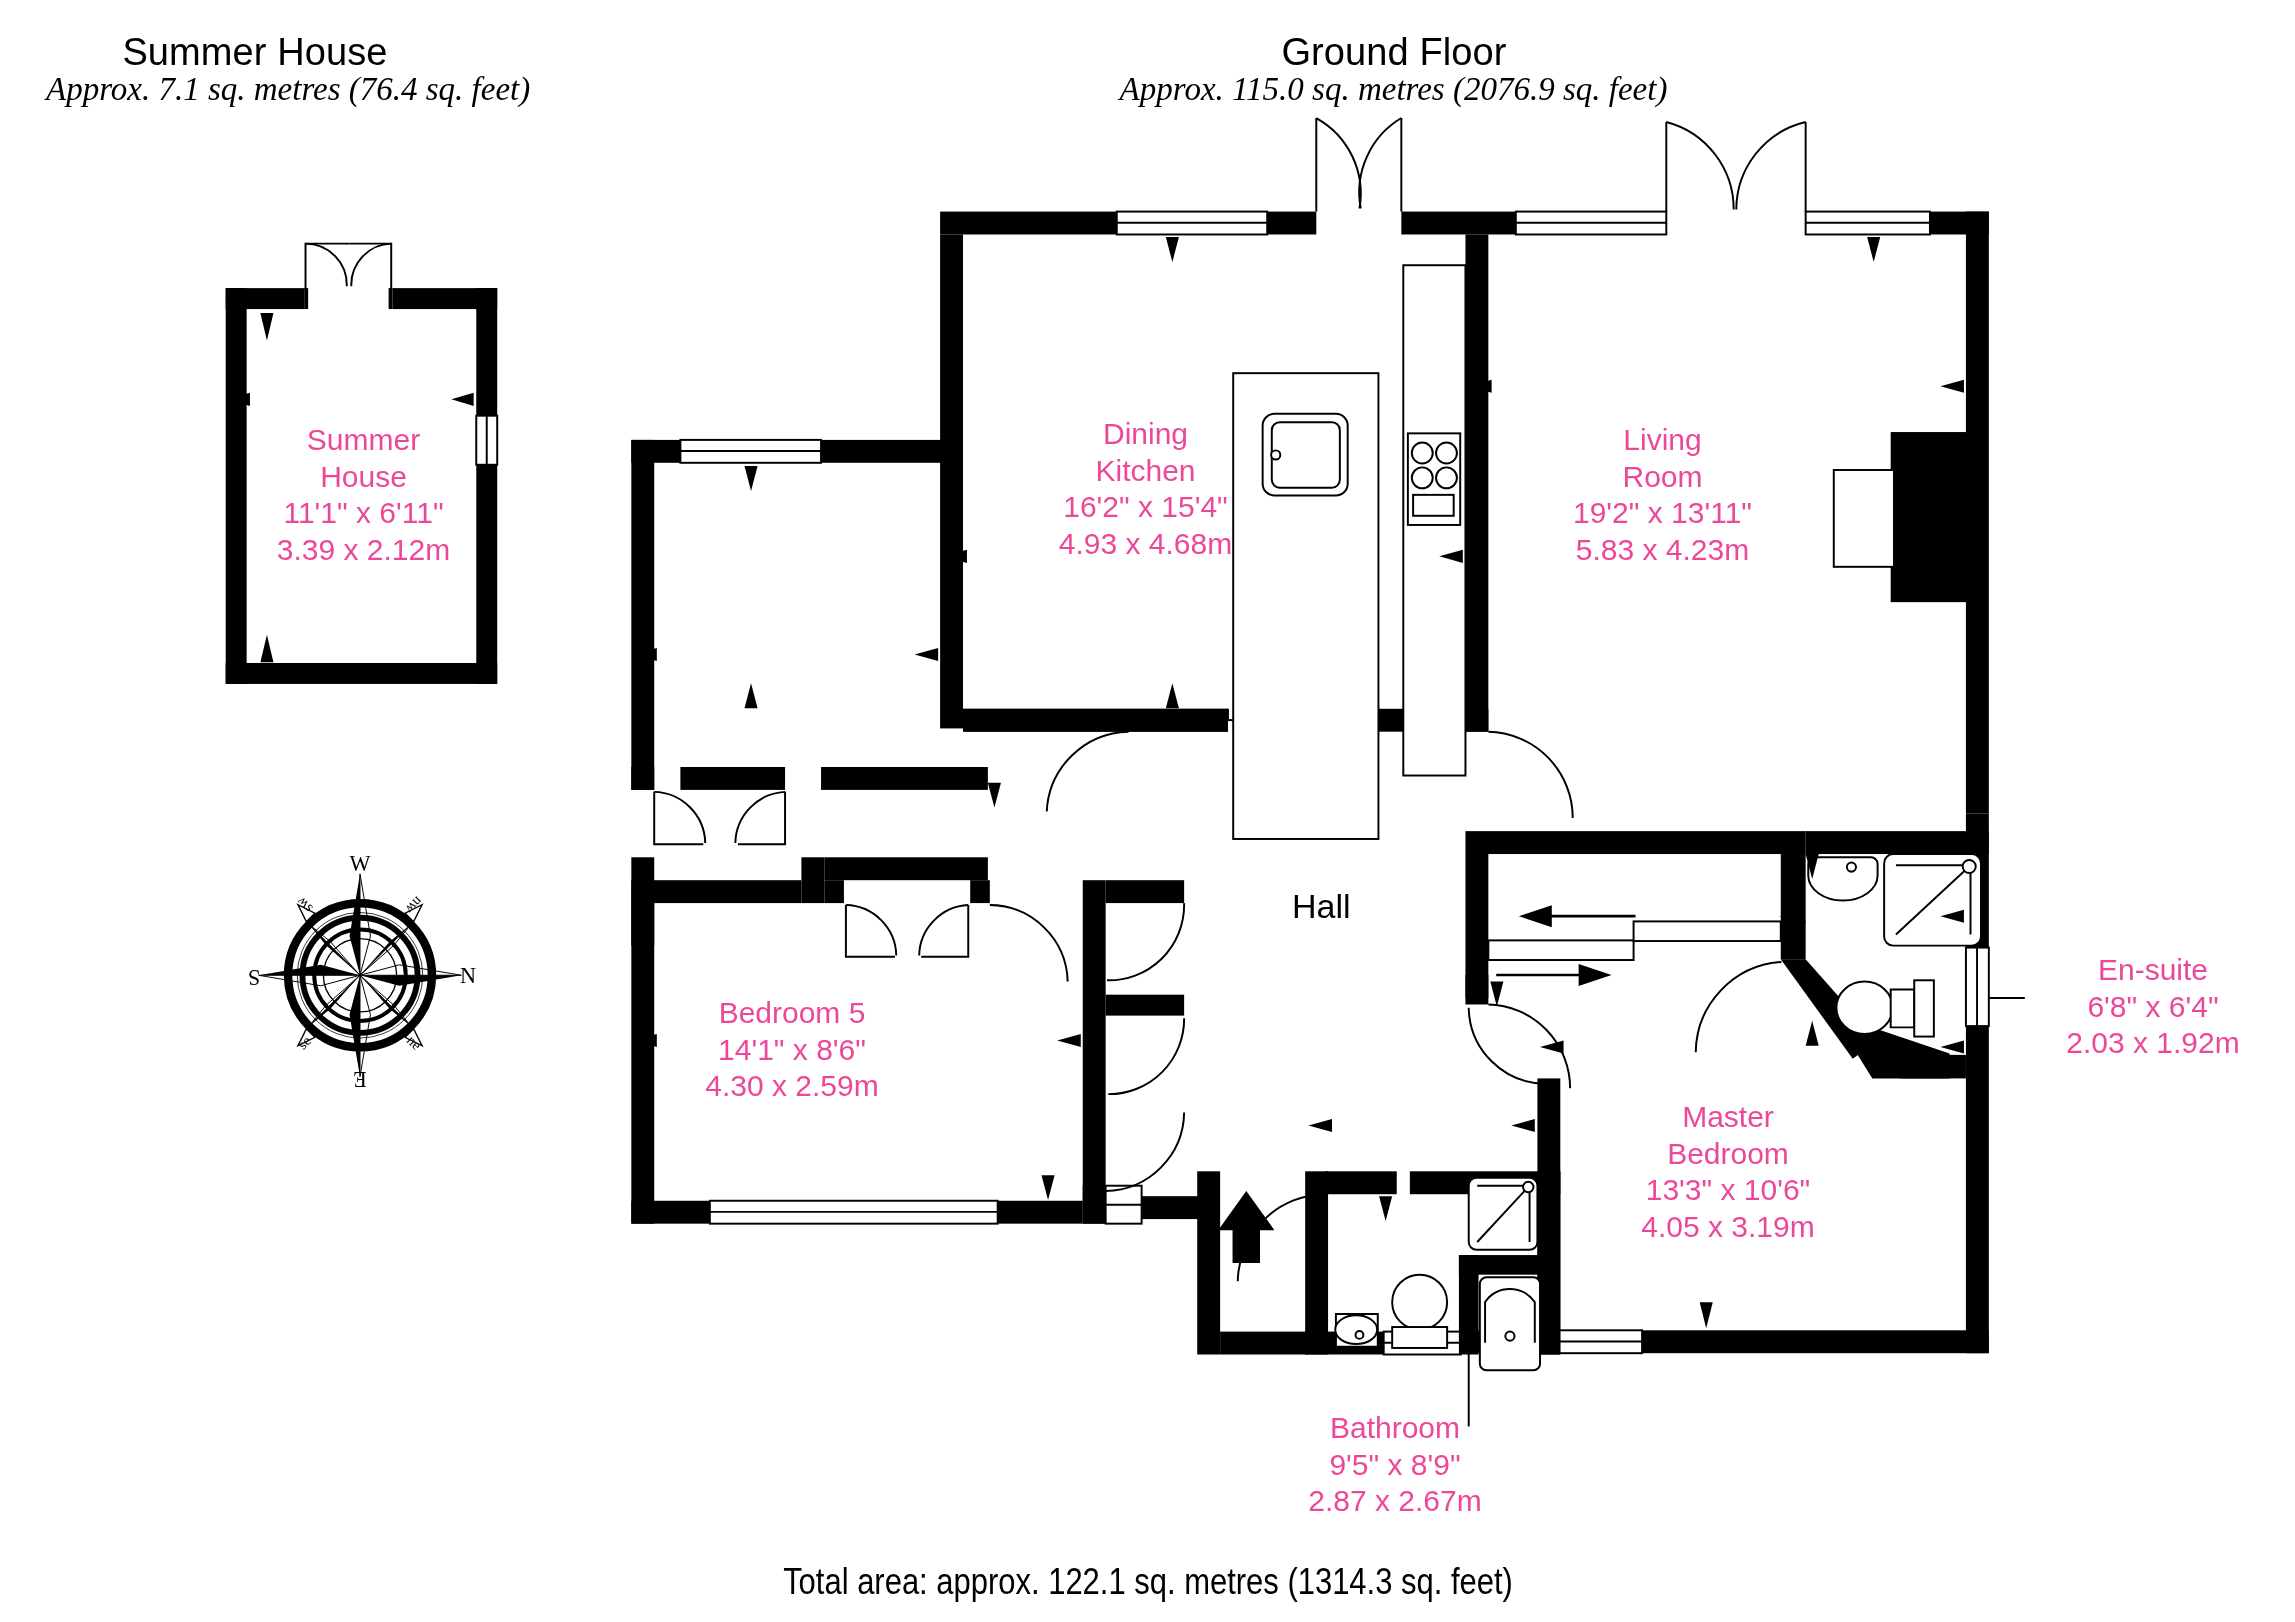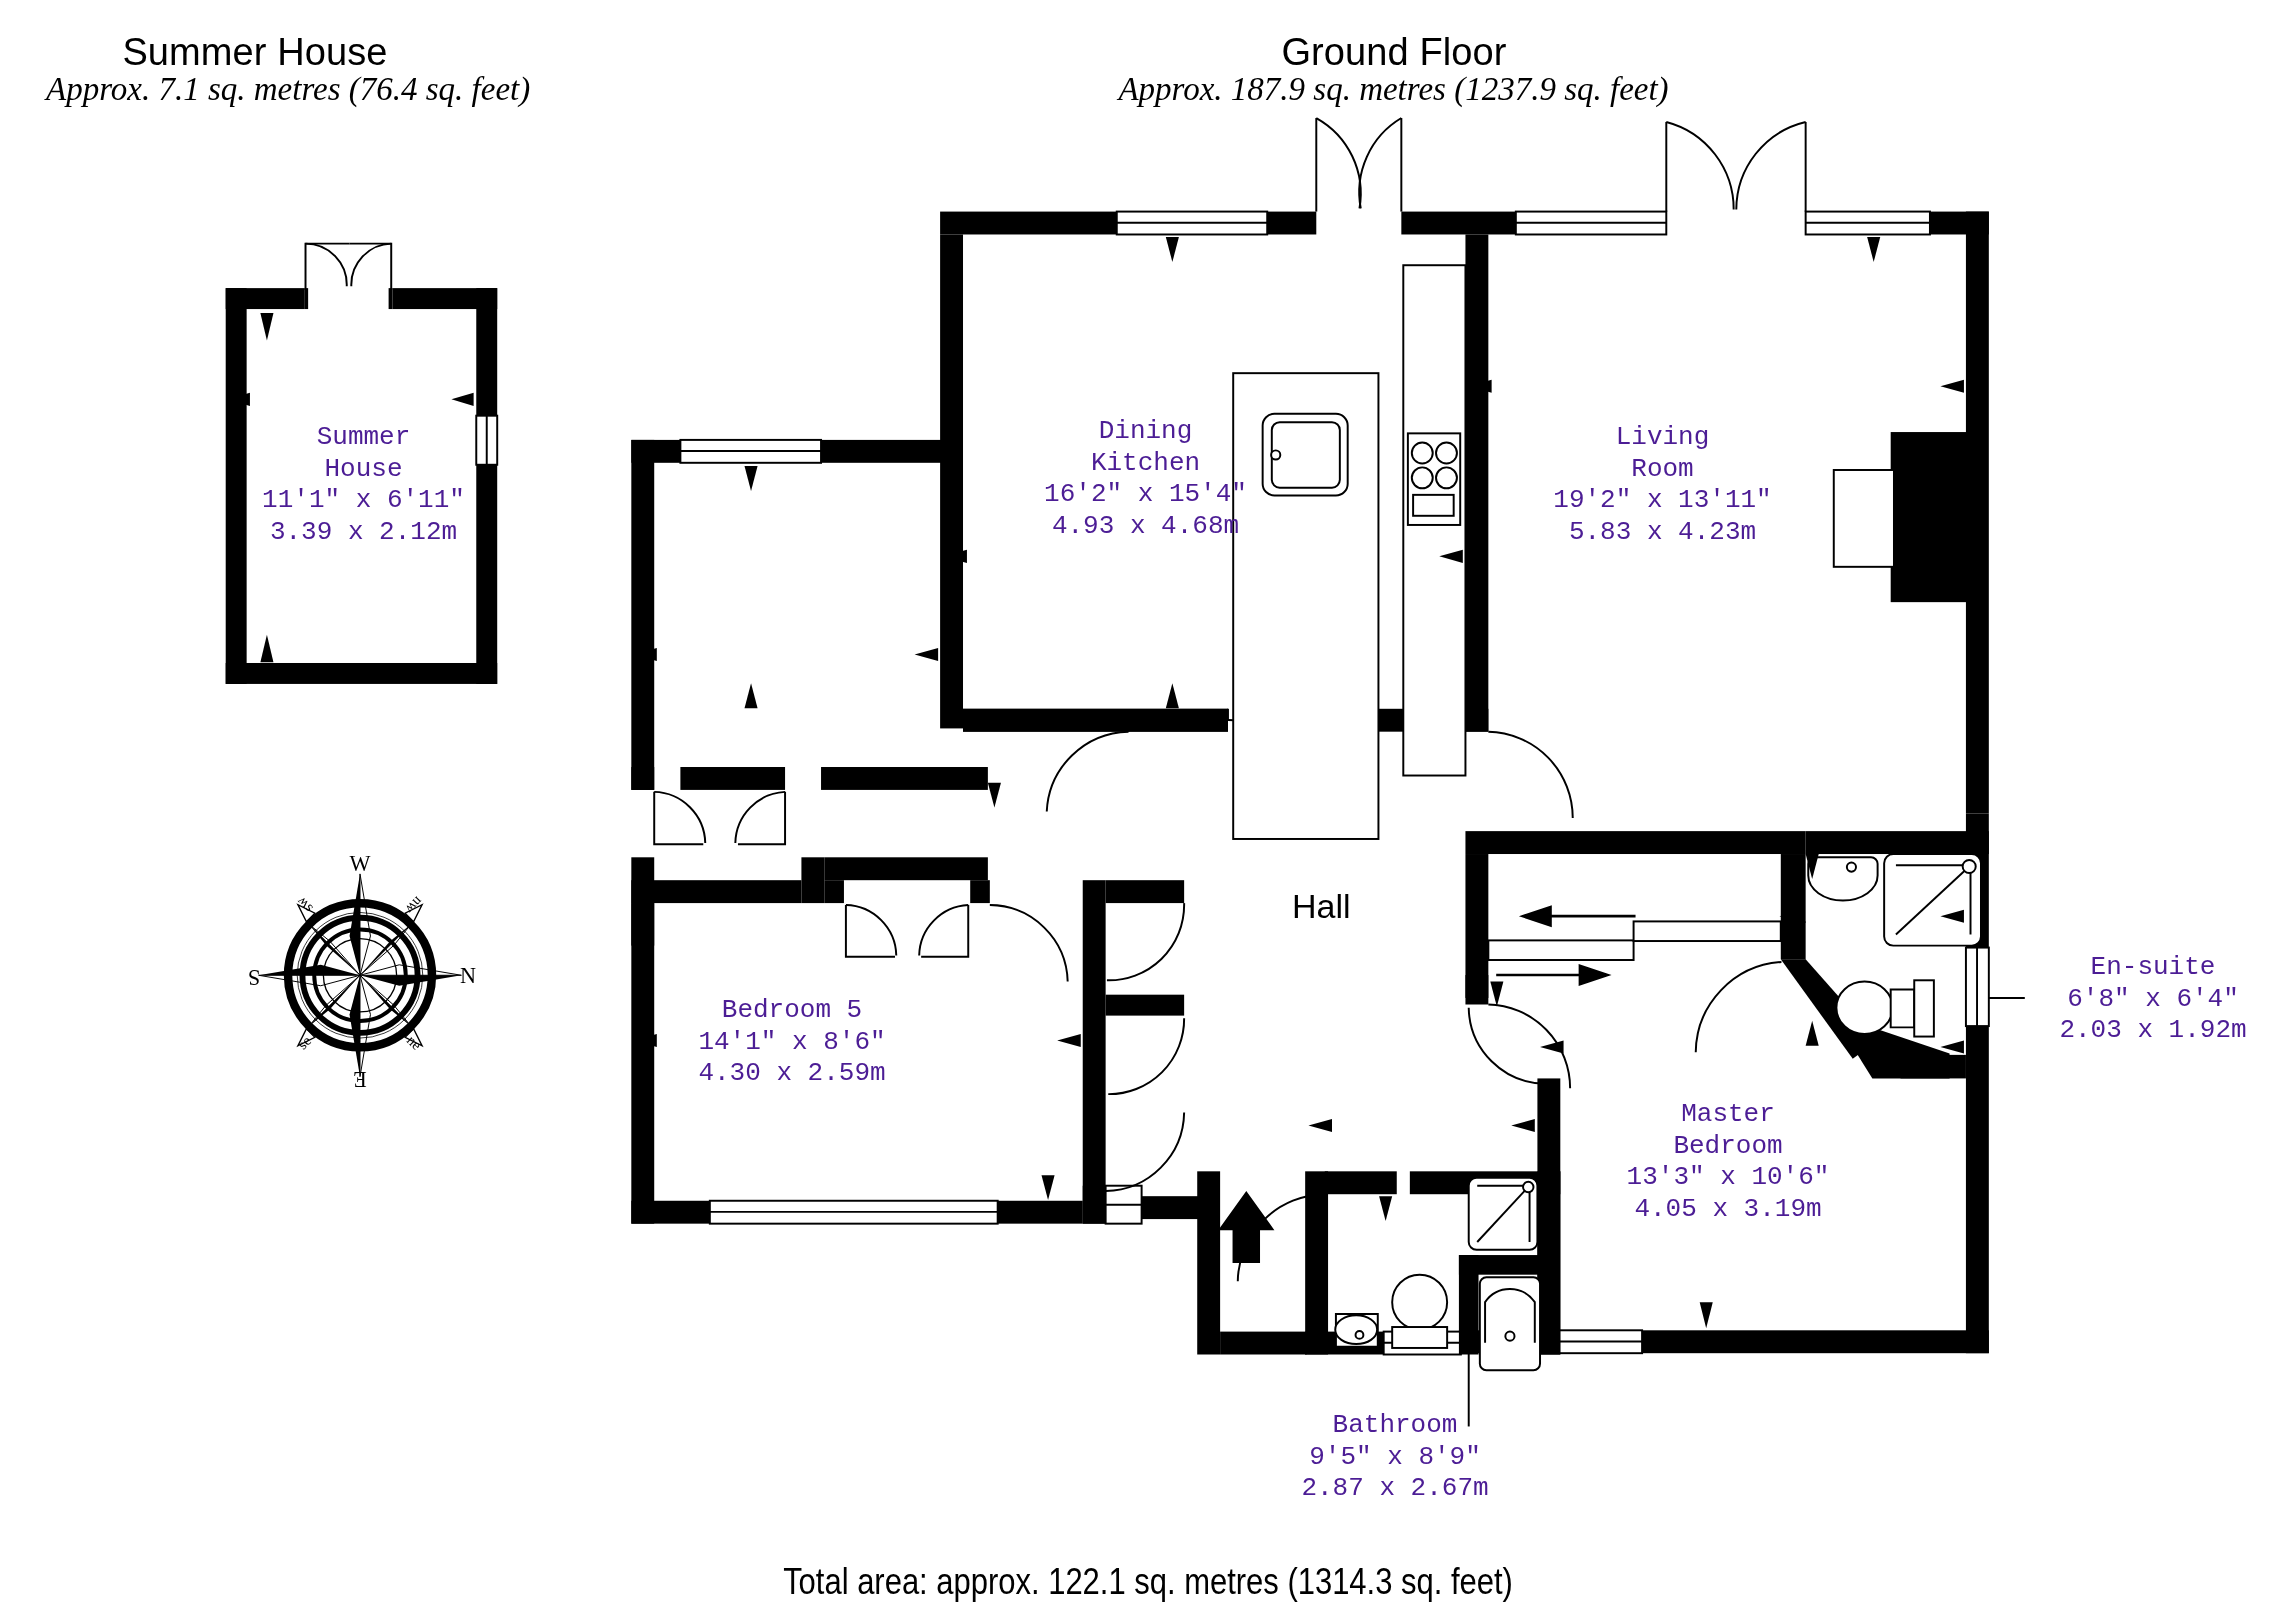--- a/index.html
+++ b/index.html
@@ -45,25 +45,25 @@
     font-family: "Liberation Serif", serif;
     font-size: 33px;
     font-weight: 400;
     line-height: 1.05;
     white-space: nowrap;
     font-style: italic;
   }
   .room-label {
     position: absolute;
     text-align: center;
-    font-family: Liberation Mono, monospace;
-    font-size: 26px;
+    font-family: Liberation Sans, sans-serif;
+    font-size: 30px;
     line-height: 1.22;
     white-space: nowrap;
-    color: #4c1d95;
+    color: #ec4899;
   }
   .room-label .ln { display: block; }
   .footer-total {
     position: absolute;
     text-align: center;
     font-family: "Liberation Sans", sans-serif;
     font-size: 36px;
     white-space: nowrap;
     transform: scaleX(0.86);
     transform-origin: center center;
@@ -434,21 +434,21 @@
         <line x1="2245" y1="2060" x2="2245" y2="2180"></line>
       </g>
 
     </g>
   </svg>
 
   <div class="hdr-title" style="left:72px; top:33px; width:366px;">Summer House</div>
   <div class="hdr-sub" style="left:46px; top:72px; width:419px;">Approx. 7.1 sq. metres (76.4 sq. feet)</div>
 
   <div class="hdr-title" style="left:1152px; top:33px; width:484px;">Ground Floor</div>
-  <div class="hdr-sub" style="left:1060px; top:72px; width:667px;">Approx. 187.9 sq. metres (1237.9 sq. feet)</div>
+  <div class="hdr-sub" style="left:1060px; top:72px; width:667px;">Approx. 115.0 sq. metres (2076.9 sq. feet)</div>
 
   <div class="room-label" style="left:236px; top:422px; width:255px;">
     <span class="ln">Summer</span>
     <span class="ln">House</span>
     <span class="ln">11'1" x 6'11"</span>
     <span class="ln">3.39 x 2.12m</span>
   </div>
 
   <div class="room-label" style="left:1008px; top:416px; width:275px;">
     <span class="ln">Dining</span>

